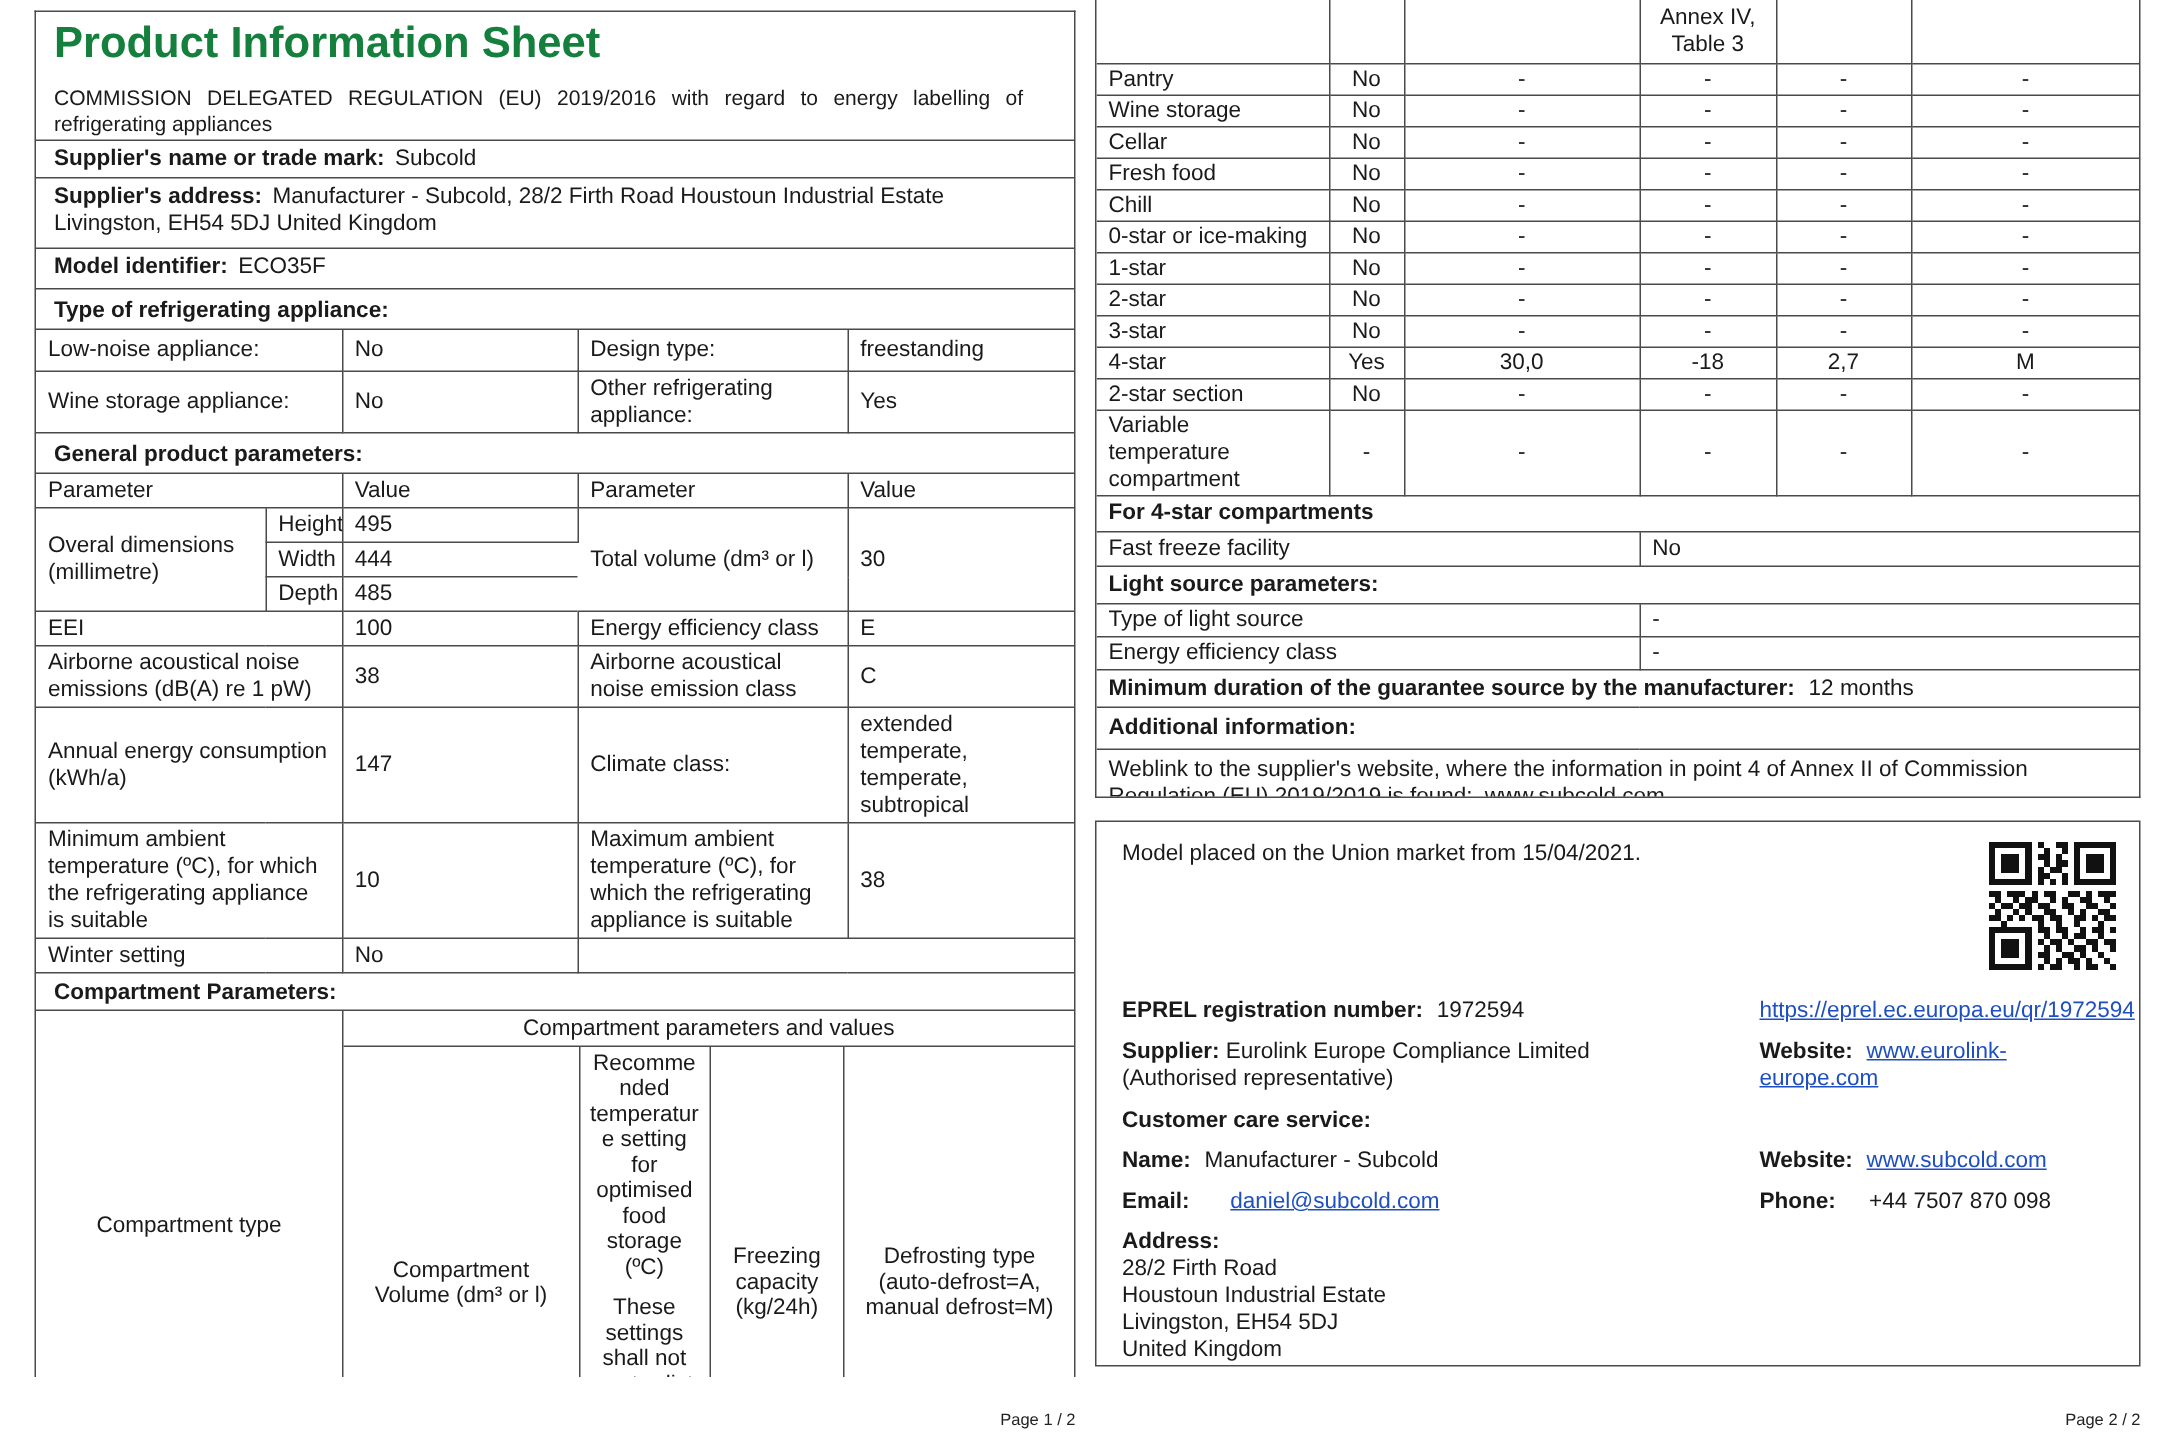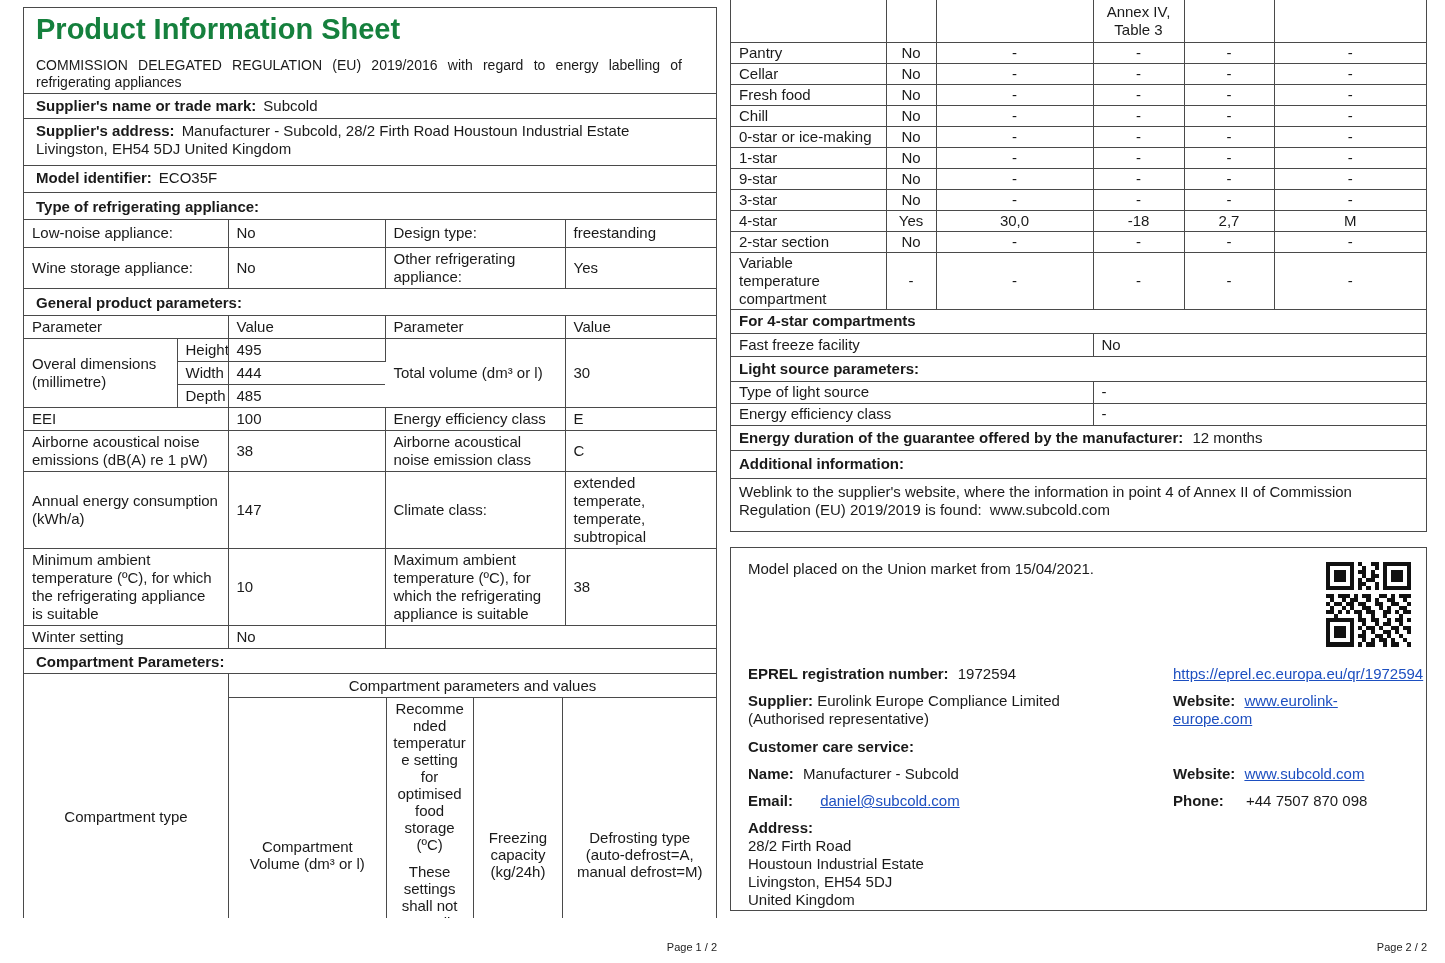--- a/index.html
+++ b/index.html
@@ -236,20 +236,28 @@
 
     <tr class="h21">
           <td>Pantry</td>
           <td class="ctr">No</td>
           <td class="ctr">-</td>
           <td class="ctr">-</td>
           <td class="ctr">-</td>
           <td class="ctr">-</td>
         </tr>
     <tr class="h21">
+          <td>Wine storage</td>
+          <td class="ctr">No</td>
+          <td class="ctr">-</td>
+          <td class="ctr">-</td>
+          <td class="ctr">-</td>
+          <td class="ctr">-</td>
+        </tr>
+    <tr class="h21">
           <td>Cellar</td>
           <td class="ctr">No</td>
           <td class="ctr">-</td>
           <td class="ctr">-</td>
           <td class="ctr">-</td>
           <td class="ctr">-</td>
         </tr>
     <tr class="h21">
           <td>Fresh food</td>
           <td class="ctr">No</td>
@@ -276,21 +284,21 @@
         </tr>
     <tr class="h21">
           <td>1-star</td>
           <td class="ctr">No</td>
           <td class="ctr">-</td>
           <td class="ctr">-</td>
           <td class="ctr">-</td>
           <td class="ctr">-</td>
         </tr>
     <tr class="h21">
-          <td>9-star</td>
+          <td>2-star</td>
           <td class="ctr">No</td>
           <td class="ctr">-</td>
           <td class="ctr">-</td>
           <td class="ctr">-</td>
           <td class="ctr">-</td>
         </tr>
     <tr class="h21">
           <td>3-star</td>
           <td class="ctr">No</td>
           <td class="ctr">-</td>
@@ -335,21 +343,21 @@
         </tr>
     <tr style="height:22px">
       <td colspan="3">Type of light source</td>
       <td colspan="3">-</td>
     </tr>
     <tr style="height:22px">
       <td colspan="3">Energy efficiency class</td>
       <td colspan="3">-</td>
     </tr>
     <tr style="height:25px">
-      <td colspan="6"><span class="bl">Energy duration of the guarantee offered by the manufacturer:</span> <span style="margin-left:5px">12 months</span></td>
+      <td colspan="6"><span class="bl">Minimum duration of the guarantee source by the manufacturer:</span> <span style="margin-left:5px">12 months</span></td>
     </tr>
     <tr class="secrow" style="height:28px">
           <td colspan="6">Additional information:</td>
         </tr>
     <tr class="weblink noB">
       <td colspan="6"><span>Weblink to the supplier's website, where the information in point 4 of Annex II of Commission Regulation (EU) 2019/2019 is found:</span> <span style="margin-left:4px">www.subcold.com</span></td>
     </tr>
   </tbody>
     </table>
 </div>

